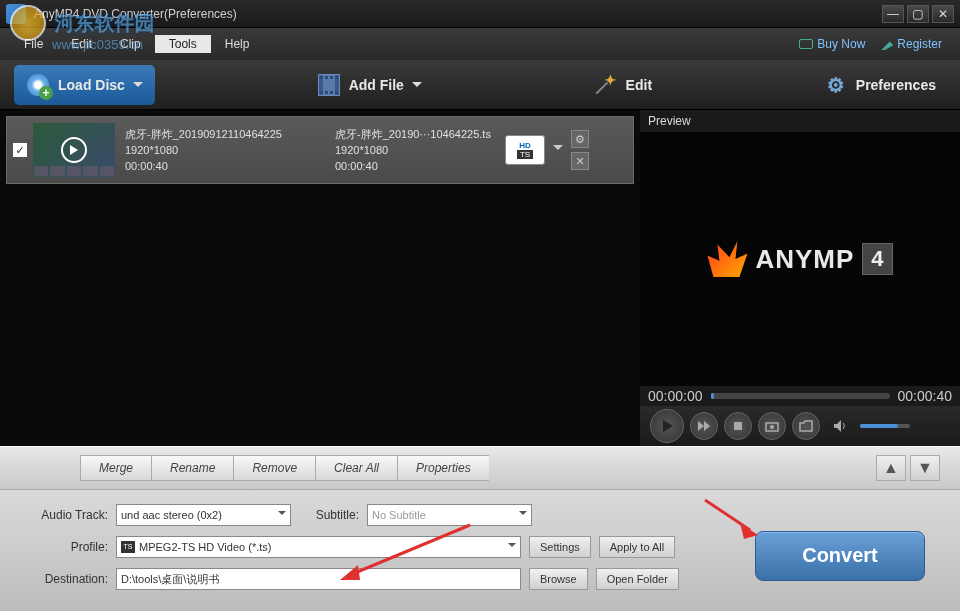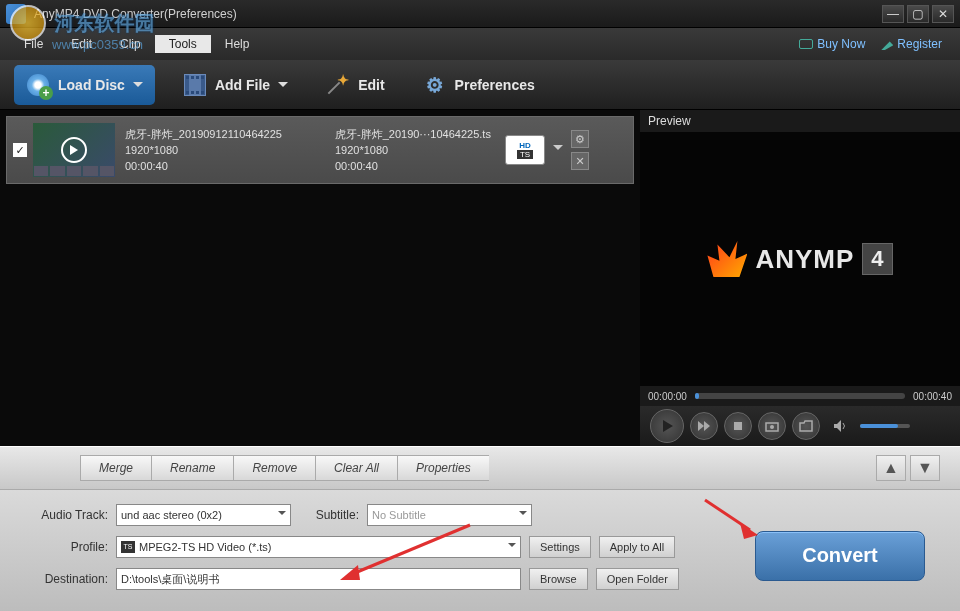--- a/index.html
+++ b/index.html
@@ -21,21 +21,21 @@
 
 .menubar { height: 22px; background: linear-gradient(#3a3a3a, #2a2a2a); display: flex; align-items: center; padding: 16px 10px; color: #ddd; font-size: 12px; }
 .menubar .mitem { padding: 2px 14px; cursor: pointer; }
 .menubar .mitem.active { background: #e8e8e8; color: #222; }
 .menubar .spacer { flex: 1; }
 .menubar .rightlink { color: #7fc0ff; padding: 0 8px; cursor: pointer; display: flex; align-items: center; gap: 4px; }
 .rightlink .cart-icon { width: 14px; height: 10px; border: 1.5px solid #4a9; border-radius: 2px; }
 .rightlink .pen-icon { width: 12px; height: 12px; background: #4a9; clip-path: polygon(0 100%, 70% 30%, 100% 60%, 30% 100%); }
 
 
-.toolbar { height: 50px; background: linear-gradient(#3a3a3a, #1f1f1f); display: flex; align-items: center; padding: 0 14px; gap: 18px; border-bottom: 1px solid #000; }
+.toolbar { height: 50px; background: linear-gradient(#3a3a3a, #1f1f1f); display: flex; align-items: center; padding: 0 14px; gap: 18px; border-bottom: 1px solid #000; justify-content: space-between; }
 .tbtn { display: flex; align-items: center; gap: 8px; color: #e8e8e8; font-size: 14px; font-weight: bold; cursor: pointer; padding: 6px 10px; }
 .tbtn.loaddisc { background: linear-gradient(#3a7ab8, #1a5a98); border-radius: 5px; padding: 8px 12px; }
 .tbtn .ticon { width: 24px; height: 24px; display: flex; align-items: center; justify-content: center; }
 .disc-icon { width: 22px; height: 22px; border-radius: 11px; background: radial-gradient(#fff 20%, #6ab0e8 40%, #3a80c8); position: relative; }
 .disc-icon::after { content: "+"; position: absolute; bottom: -4px; right: -4px; width: 14px; height: 14px; background: #4a9e4a; border-radius: 7px; color: #fff; font-size: 12px; text-align: center; line-height: 14px; }
 .film-icon { width: 22px; height: 22px; background: linear-gradient(90deg, #3a5a8a 20%, #5a7aaa 20% 80%, #3a5a8a 80%); border: 1px solid #6a8aba; position: relative; }
 .film-icon::before, .film-icon::after { content: ""; position: absolute; left: 1px; right: 1px; height: 3px; background: repeating-linear-gradient(90deg, #2a4a7a 0 3px, transparent 3px 5px); }
 .film-icon::before { top: 1px; } .film-icon::after { bottom: 1px; }
 .wand-icon { width: 22px; height: 22px; position: relative; }
 .wand-icon::before { content: "✦"; color: #e8a838; position: absolute; font-size: 14px; top: -2px; left: 10px; }
@@ -73,21 +73,21 @@
 
 
 .preview-pane .plabel { color: #ddd; font-size: 12px; padding: 4px 8px; background: #1a1a1a; }
 .preview-pane .pvideo { flex: 1; background: #050505; display: flex; align-items: center; justify-content: center; }
 .brand-logo { display: flex; align-items: center; gap: 8px; }
 .brand-logo .flame { width: 40px; height: 36px; position: relative; }
 .brand-logo .flame::before { content: ""; position: absolute; inset: 0; background: linear-gradient(135deg, #ff3a1a, #ffaa00); clip-path: polygon(15% 100%, 0 40%, 30% 55%, 25% 10%, 55% 45%, 75% 0, 70% 50%, 100% 35%, 80% 100%); }
 .brand-logo .btext { color: #e8e8e8; font-size: 26px; font-weight: bold; letter-spacing: 1px; }
 .brand-logo .b4 { background: #444; color: #eee; padding: 2px 8px; font-size: 22px; font-weight: bold; border: 1px solid #666; }
 .preview-pane .timeline { height: 20px; display: flex; align-items: center; padding: 0 8px; gap: 8px; background: #1a1a1a; }
-.timeline .time { color: #ccc; font-size: 10px; }
+.timeline .time { color: #ccc; font-size: 14px; }
 .timeline .track { flex: 1; height: 6px; background: #444; border-radius: 3px; position: relative; }
 .timeline .track .fill { position: absolute; left: 0; top: 0; bottom: 0; width: 2%; background: #4a90d9; border-radius: 3px; }
 .preview-pane .controls { height: 40px; display: flex; align-items: center; padding: 0 10px; gap: 6px; background: linear-gradient(#2a2a2a, #1a1a1a); }
 .cbtn { width: 28px; height: 28px; border-radius: 14px; background: radial-gradient(#555, #333); border: 1px solid #666; display: flex; align-items: center; justify-content: center; color: #ddd; cursor: pointer; }
 .cbtn.big { width: 34px; height: 34px; border-radius: 17px; }
 .cbtn svg { width: 14px; height: 14px; }
 .volslider { width: 50px; height: 4px; background: #555; border-radius: 2px; position: relative; }
 .volslider::after { content: ""; position: absolute; left: 0; top: 0; bottom: 0; width: 75%; background: #4a90d9; border-radius: 2px; }
 
 

